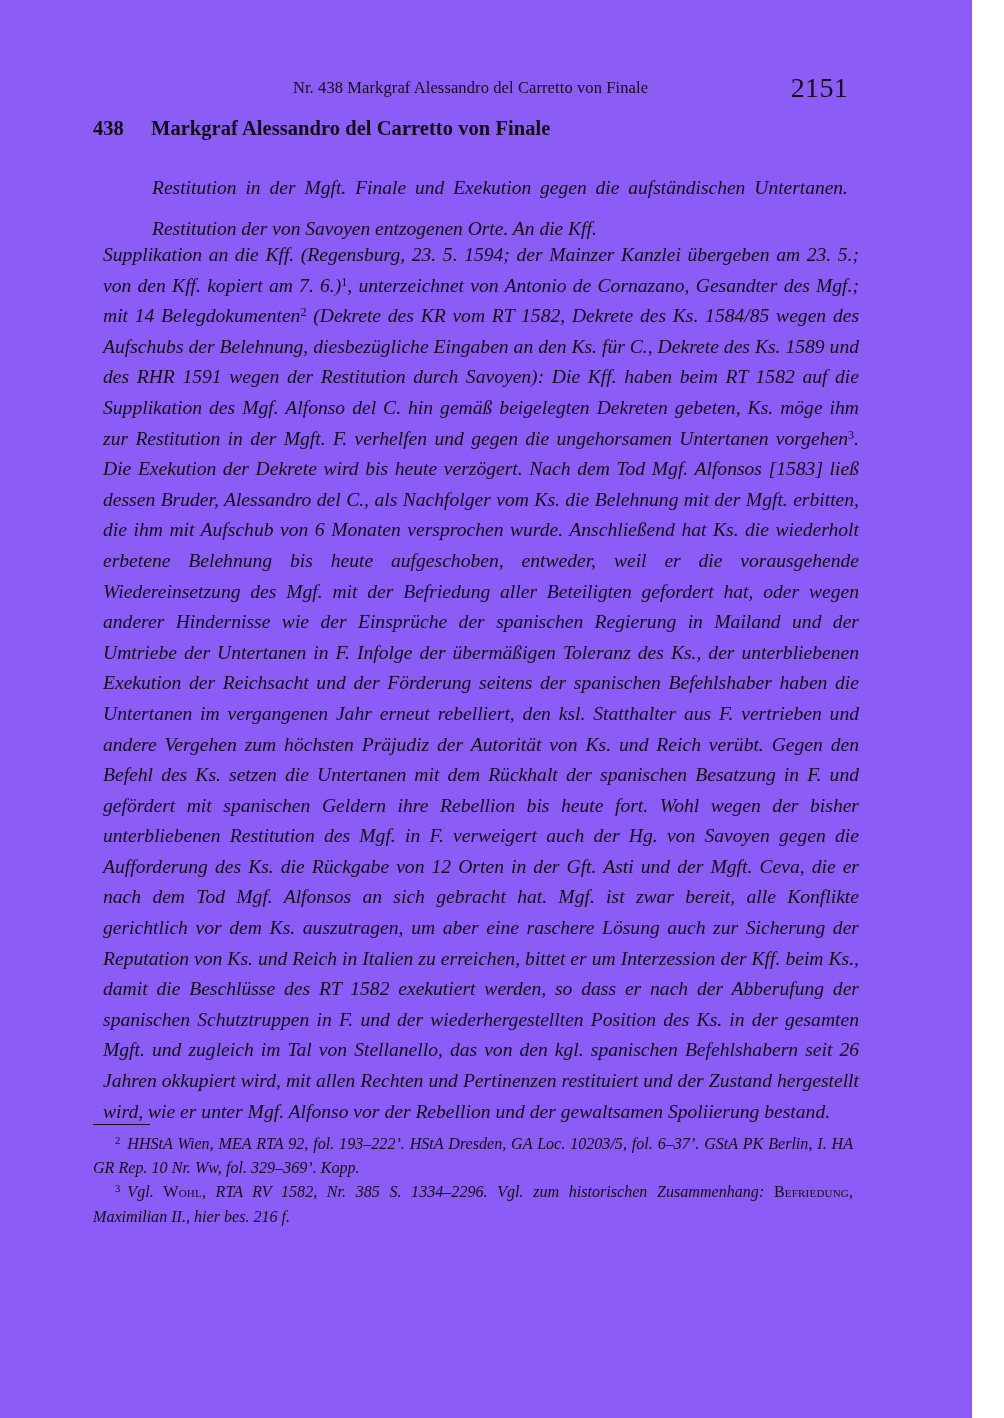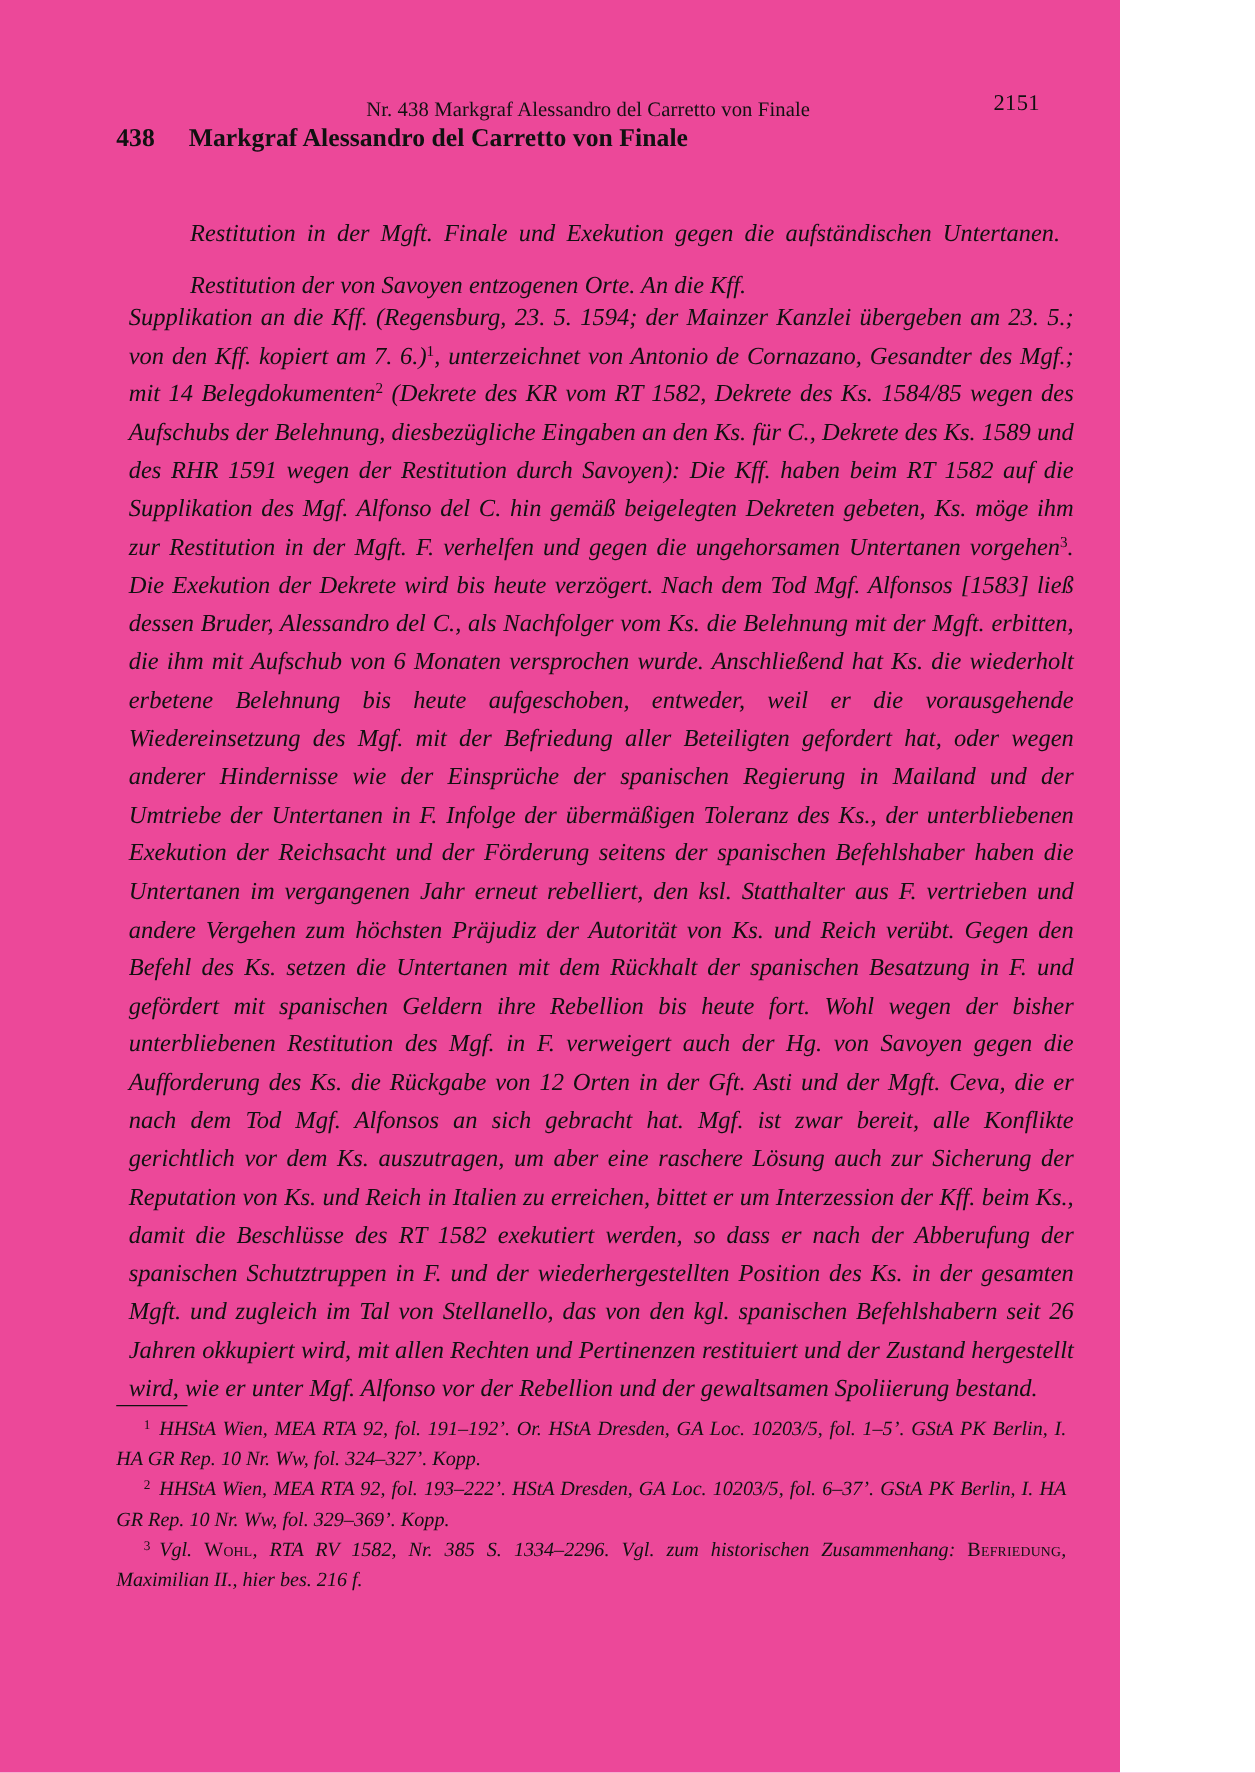--- a/index.html
+++ b/index.html
@@ -6,23 +6,23 @@
     margin: 0;
     padding: 0;
     background: #ffffff;
   }
   body {
     font-family: "Liberation Serif", "DejaVu Serif", serif;
     color: #111111;
   }
   .page {
     position: relative;
-    width: 896px;
+    width: 972px;
     height: 1418px;
-    background: #ec4899;
+    background: #8b5cf6;
     box-sizing: border-box;
     overflow: hidden;
   }
 
   
   .running-head {
     position: absolute;
     left: 93px;
     top: 78px;
     width: 755px;
@@ -31,31 +31,31 @@
     align-items: baseline;
     justify-content: center;
     font-size: 16.5px;
     letter-spacing: 0.1px;
   }
   .running-head .rh-title {
     white-space: nowrap;
   }
   .running-head .rh-folio {
     position: absolute;
-    right: 16px;
+    right: 0;
     top: -6px;
-    font-size: 18px;
+    font-size: 28px;
     letter-spacing: 0.3px;
   }
 
   
   .section-heading {
     position: absolute;
     left: 93px;
-    top: 100px;
+    top: 117px;
     width: 760px;
     font-weight: bold;
     font-size: 20.5px;
     letter-spacing: 0.05px;
     white-space: nowrap;
   }
   .section-heading .sh-num {
     display: inline-block;
     width: 58px;
   }
@@ -146,20 +146,19 @@
     <span class="sh-num">438</span><span>Markgraf Alessandro del Carretto von Finale</span>
   </div>
 
   <div class="regest">Restitution in der Mgft. Finale und Exekution gegen die aufständischen Untertanen. Restitution der von Savoyen entzogenen Orte. An die Kff.</div>
 
   <div class="body-text"><span>Supplikation an die Kff. (Regensburg, 23. 5. 1594; der Mainzer Kanzlei übergeben am 23. 5.; von den Kff. kopiert am 7. 6.)</span><sup>1</sup><span>, unterzeichnet von Antonio de Cornazano, Gesandter des Mgf.; mit 14 Belegdokumenten</span><sup>2</sup><span> (Dekrete des KR vom RT 1582, Dekrete des Ks. 1584/85 wegen des Aufschubs der Belehnung, diesbezügliche Eingaben an den Ks. für C., Dekrete des Ks. 1589 und des RHR 1591 wegen der Restitution durch Savoyen): Die Kff. haben beim RT 1582 auf die Supplikation des Mgf. Alfonso del C. hin gemäß beigelegten Dekreten gebeten, Ks. möge ihm zur Restitution in der Mgft. F. verhelfen und gegen die ungehorsamen Untertanen vorgehen</span><sup>3</sup><span>. Die Exekution der Dekrete wird bis heute verzögert. Nach dem Tod Mgf. Alfonsos [1583] ließ dessen Bruder, Alessandro del C., als Nachfolger vom Ks. die Belehnung mit der Mgft. erbitten, die ihm mit Aufschub von 6 Monaten versprochen wurde. Anschließend hat Ks. die wiederholt erbetene Belehnung bis heute aufgeschoben, entweder, weil er die vorausgehende Wiedereinsetzung des Mgf. mit der Befriedung aller Beteiligten gefordert hat, oder wegen anderer Hindernisse wie der Einsprüche der spanischen Regierung in Mailand und der Umtriebe der Untertanen in F. Infolge der übermäßigen Toleranz des Ks., der unterbliebenen Exekution der Reichsacht und der Förderung seitens der spanischen Befehlshaber haben die Untertanen im vergangenen Jahr erneut rebelliert, den ksl. Statthalter aus F. vertrieben und andere Vergehen zum höchsten Präjudiz der Autorität von Ks. und Reich verübt. Gegen den Befehl des Ks. setzen die Untertanen mit dem Rückhalt der spanischen Besatzung in F. und gefördert mit spanischen Geldern ihre Rebellion bis heute fort. Wohl wegen der bisher unterbliebenen Restitution des Mgf. in F. verweigert auch der Hg. von Savoyen gegen die Aufforderung des Ks. die Rückgabe von 12 Orten in der Gft. Asti und der Mgft. Ceva, die er nach dem Tod Mgf. Alfonsos an sich gebracht hat. Mgf. ist zwar bereit, alle Konflikte gerichtlich vor dem Ks. auszutragen, um aber eine raschere Lösung auch zur Sicherung der Reputation von Ks. und Reich in Italien zu erreichen, bittet er um Interzession der Kff. beim Ks., damit die Beschlüsse des RT 1582 exekutiert werden, so dass er nach der Abberufung der spanischen Schutztruppen in F. und der wiederhergestellten Position des Ks. in der gesamten Mgft. und zugleich im Tal von Stellanello, das von den kgl. spanischen Befehlshabern seit 26 Jahren okkupiert wird, mit allen Rechten und Pertinenzen restituiert und der Zustand hergestellt wird, wie er unter Mgf. Alfonso vor der Rebellion und der gewaltsamen Spoliierung bestand.</span></div>
 
   <div class="footnotes">
     <div class="fn-rule"></div>
 
-    <p class="footnote"><span class="fn-marker">1</span><span>HHStA Wien, MEA RTA 92, fol. 191–192’. Or. HStA Dresden, GA Loc. 10203/5, fol. 1–5’. GStA PK Berlin, I. HA GR Rep. 10 Nr. Ww, fol. 324–327’. Kopp.</span></p>
 
     <p class="footnote"><span class="fn-marker">2</span><span>HHStA Wien, MEA RTA 92, fol. 193–222’. HStA Dresden, GA Loc. 10203/5, fol. 6–37’. GStA PK Berlin, I. HA GR Rep. 10 Nr. Ww, fol. 329–369’. Kopp.</span></p>
 
     <p class="footnote"><span class="fn-marker">3</span><span>Vgl. </span><span class="smallcaps">Wohl</span><span>, RTA RV 1582, Nr. 385 S. 1334–2296. Vgl. zum historischen Zusammenhang: </span><span class="smallcaps">Befriedung</span><span>, Maximilian II., hier bes. 216 f.</span></p>
   </div>
 
 </div>
 
 </body></html>

